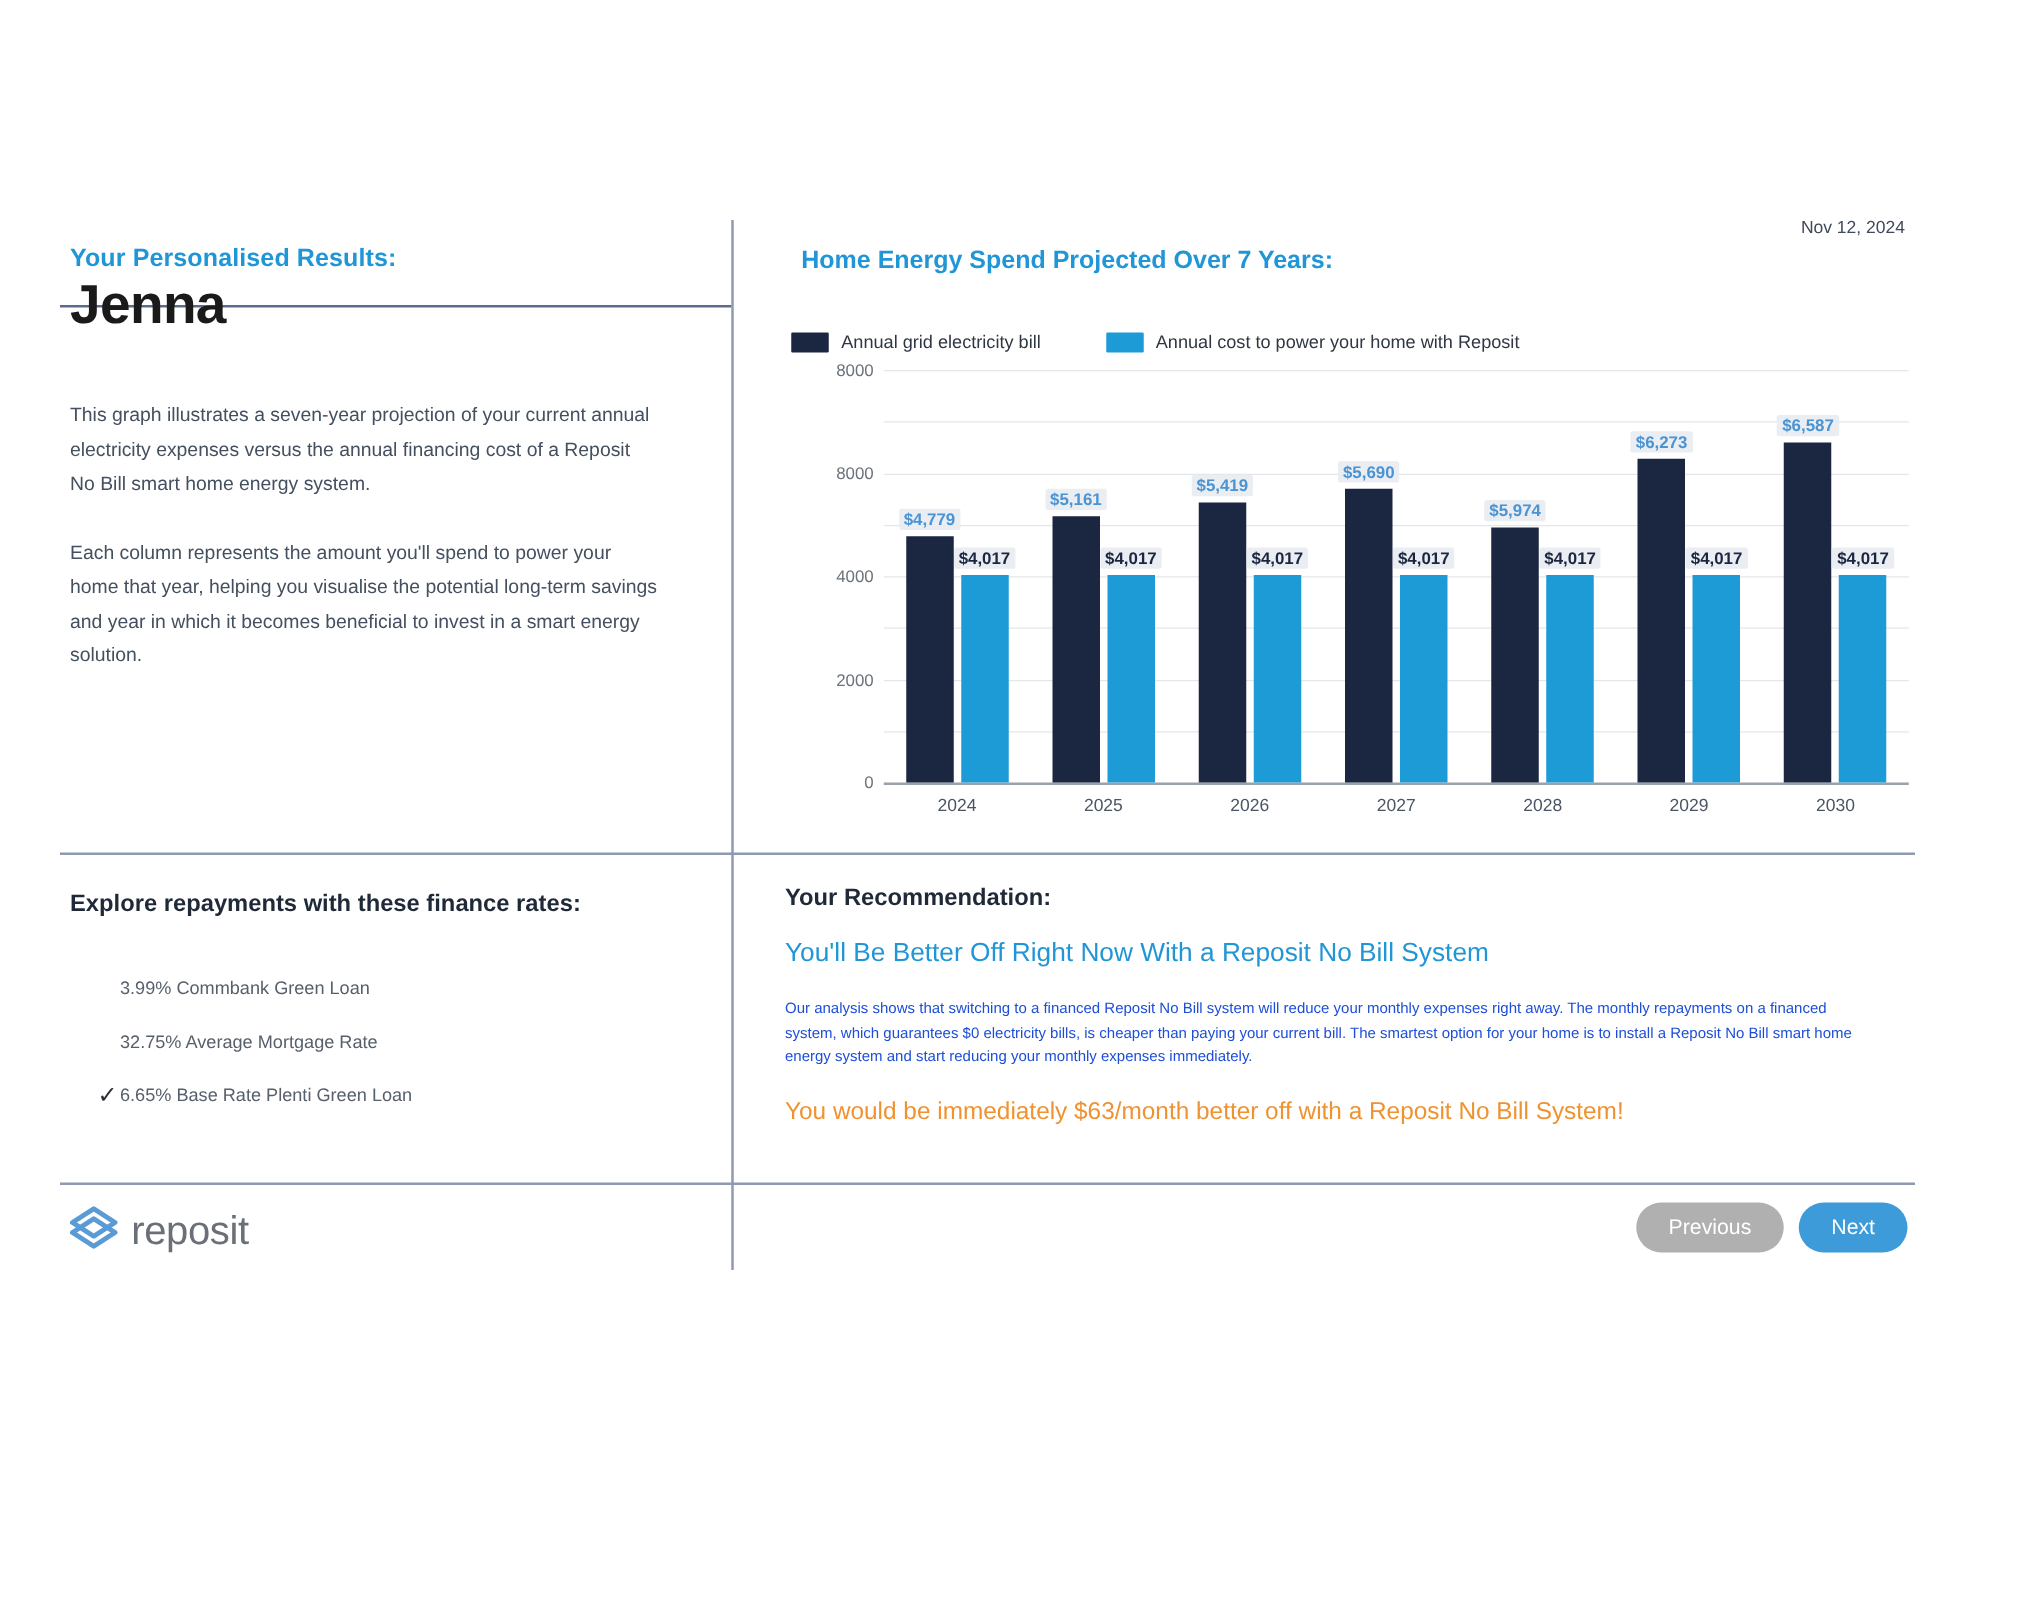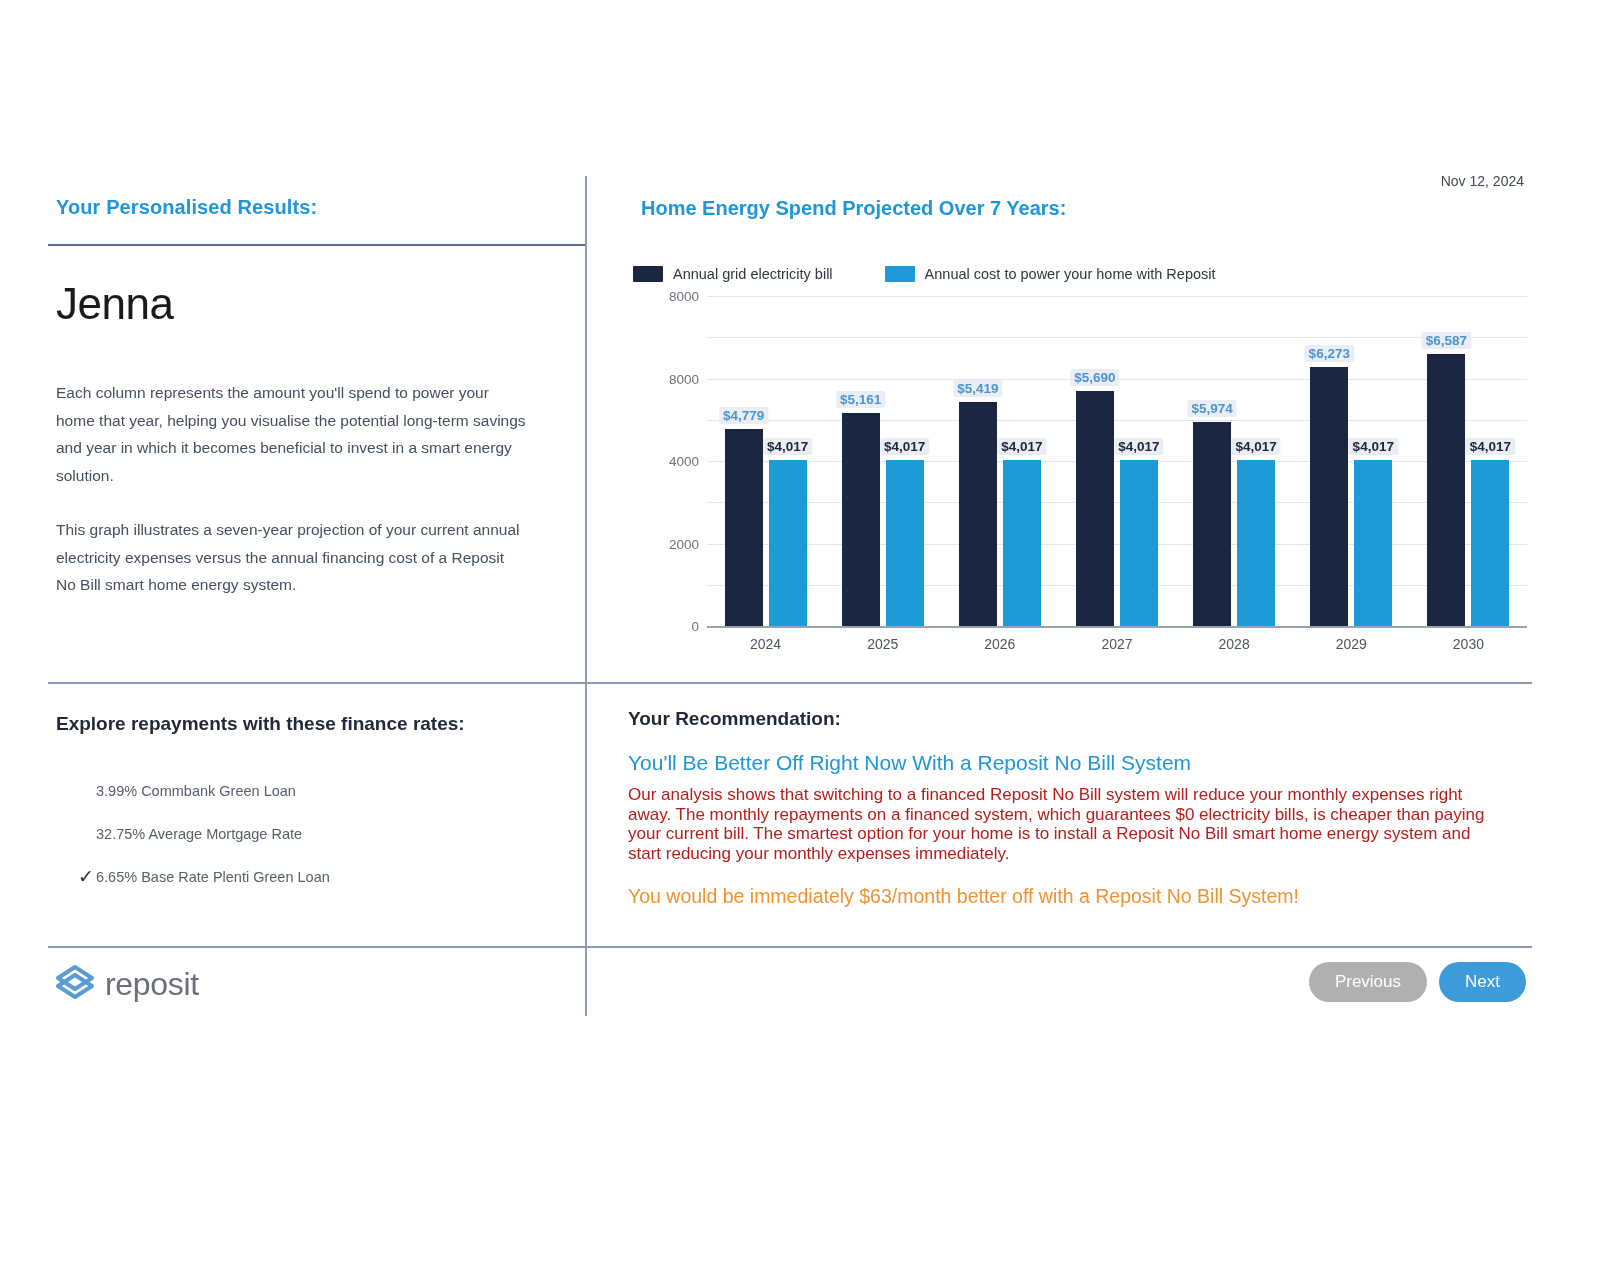--- a/index.html
+++ b/index.html
@@ -37,22 +37,21 @@
     background: #5a6b8c;
   }
 
   
   .left-top { position: absolute; left: 8px; top: 28px; width: 510px; }
   .panel-title {
     color: #2196d6; font-size: 20px; font-weight: bold;
     letter-spacing: .1px;
   }
   .customer-name {
-    margin-top: 60px;
-    font-size: 44px; font-weight: 400; color: #1a1a1a;
+    font-size: 44px; font-weight: 700; color: #1a1a1a;
     letter-spacing: -.5px;
   }
   .blurb {
     margin-top: 50px;
     font-size: 15.5px; line-height: 27.5px; color: #44505f;
     width: 470px;
   }
   .blurb p + p { margin-top: 27px; }
 
   
@@ -153,22 +152,22 @@
   }
 
   
   .right-bottom { position: absolute; left: 580px; top: 540px; width: 904px; }
   .rec-title { font-size: 19px; font-weight: bold; color: #1f2937; }
   .rec-headline {
     margin-top: 21px;
     font-size: 21px; color: #2196d6; font-weight: 400;
   }
   .rec-body {
-    margin-top: 10px;
-    font-size: 17px; line-height: 19.5px; color: #b91c1c;
+    margin-top: 22px;
+    font-size: 12px; line-height: 19.5px; color: #1d4ed8;
     width: 866px;
   }
   .rec-cta {
     margin-top: 22px;
     font-size: 19.5px; color: #f0922f;
   }
 
   
   .footer {
     position: absolute; left: 0; top: 790px;
@@ -208,22 +207,22 @@
 
   <div class="v-divider"></div>
   <div class="h-divider"></div>
   <div class="h-divider-footer"></div>
   <div class="h-underline-left"></div>
 
   <div class="left-top">
     <div class="panel-title">Your Personalised Results:</div>
     <div class="customer-name">Jenna</div>
     <div class="blurb">
+      <p>This graph illustrates a seven-year projection of your current annual electricity expenses versus the annual financing cost of a Reposit No Bill smart home energy system.</p>
       <p>Each column represents the amount you'll spend to power your home that year, helping you visualise the potential long-term savings and year in which it becomes beneficial to invest in a smart energy solution.</p>
-      <p>This graph illustrates a seven-year projection of your current annual electricity expenses versus the annual financing cost of a Reposit No Bill smart home energy system.</p>
     </div>
   </div>
 
   <div class="left-bottom">
     <div class="finance-title">Explore repayments with these finance rates:</div>
     <div class="rate-list">
       <div class="rate-row">
         <span class="rate-check empty">✓</span>
         <span class="rate-label">3.99% Commbank Green Loan</span>
       </div>

